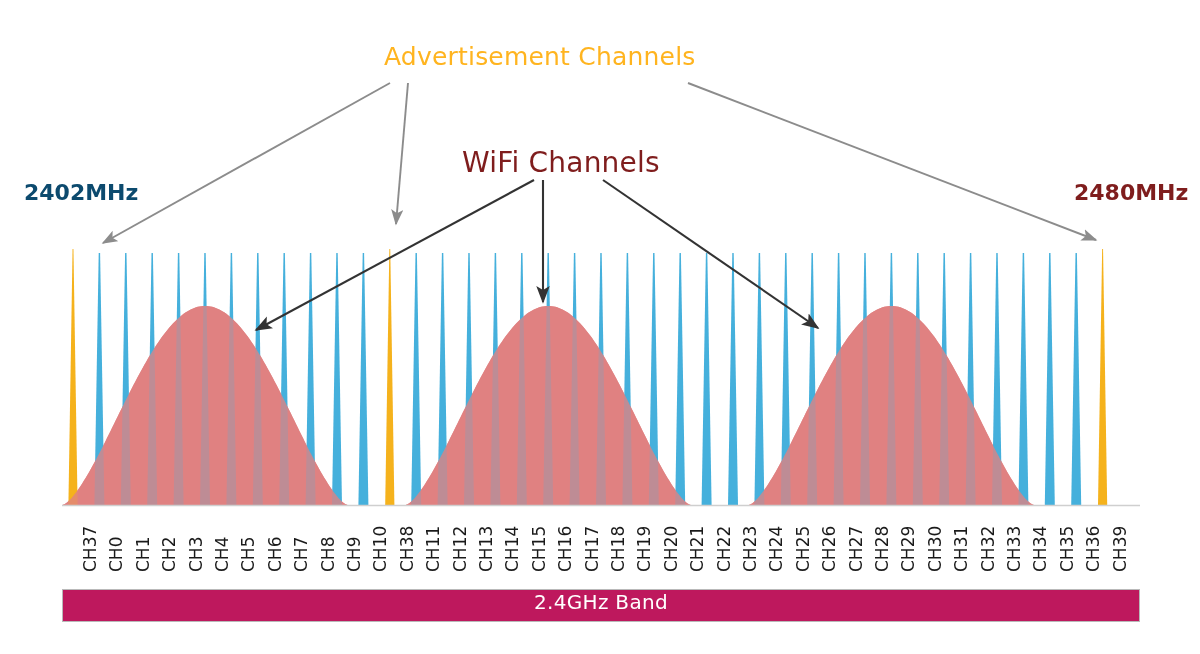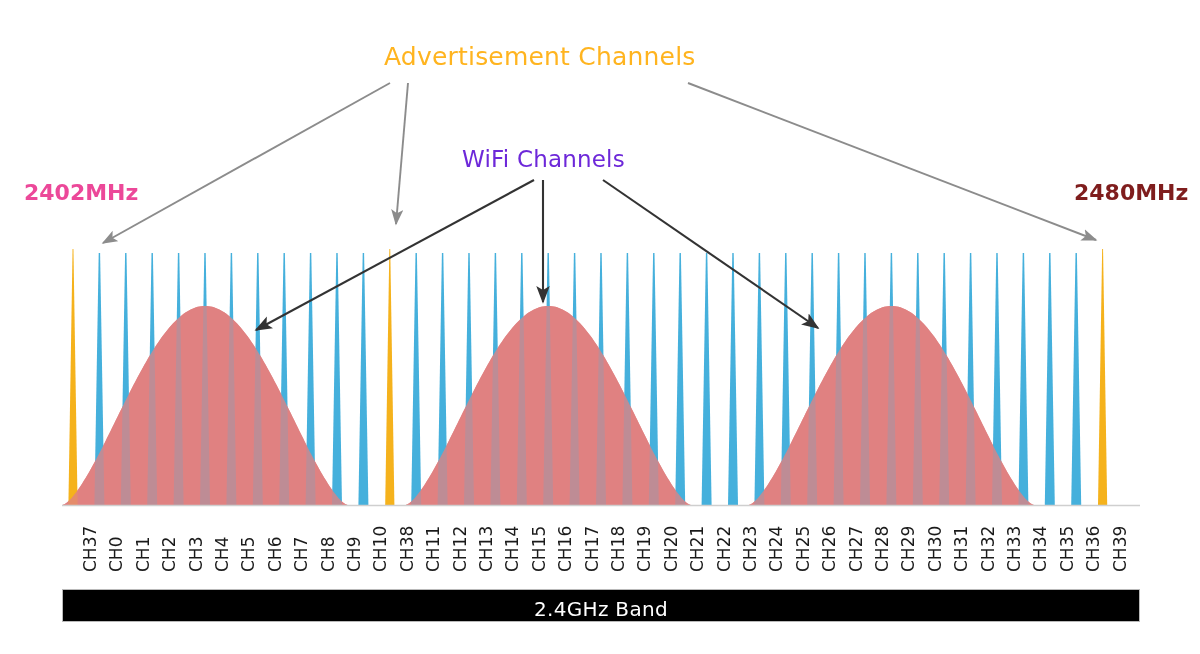--- a/index.html
+++ b/index.html
@@ -34,56 +34,56 @@
   #label-advertisement {
     left: 384px;
     top: 42px;
     font-size: 25px;
     color: #ffb41f;
     letter-spacing: 0.2px;
   }
   #label-wifi {
     left: 462px;
     top: 146px;
-    font-size: 23px;
-    color: #6d28d9;
+    font-size: 28px;
+    color: #7f1d1d;
     letter-spacing: 0.2px;
   }
   #label-ble {
     left: 748px;
     top: 206px;
     font-size: 27px;
     color: #1a1a1a;
     letter-spacing: 0.2px;
   }
   #label-freq-left {
     left: 24px;
     top: 180px;
     font-size: 22px;
     font-weight: bold;
-    color: #ec4899;
+    color: #0c4a6e;
   }
   #label-freq-right {
     left: 1074px;
     top: 180px;
     font-size: 22px;
     font-weight: bold;
     color: #7f1d1d;
   }
   #band-bar {
     position: absolute;
     left: 62px;
     top: 589px;
     width: 1078px;
     height: 33px;
-    background: #000000;
+    background: #be185d;
     border: 1px solid #b9b9b9;
     box-sizing: border-box;
     display: flex;
-    align-items: flex-end;
+    align-items: flex-start;
     justify-content: center;
   }
   #band-bar-label {
     color: #ffffff;
     font-size: 20px;
     font-family: "DejaVu Sans", sans-serif;
     letter-spacing: 0.3px;
   }
   .tick-label {
     position: absolute;

